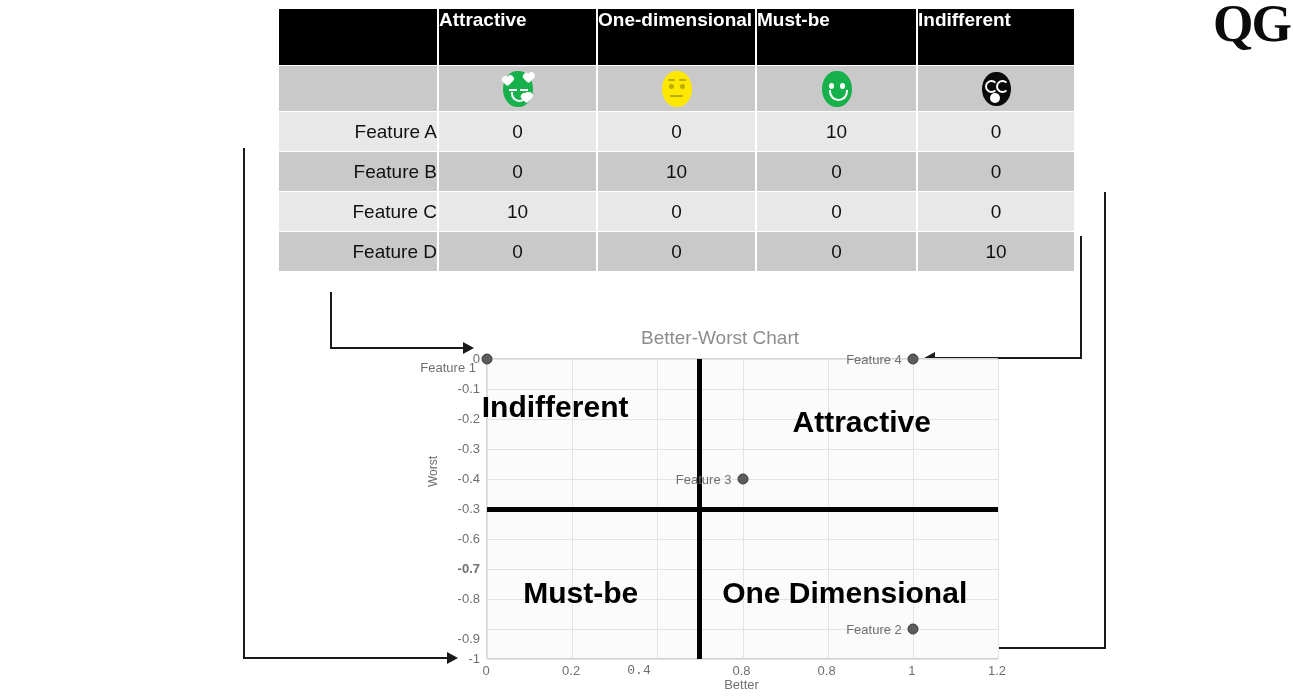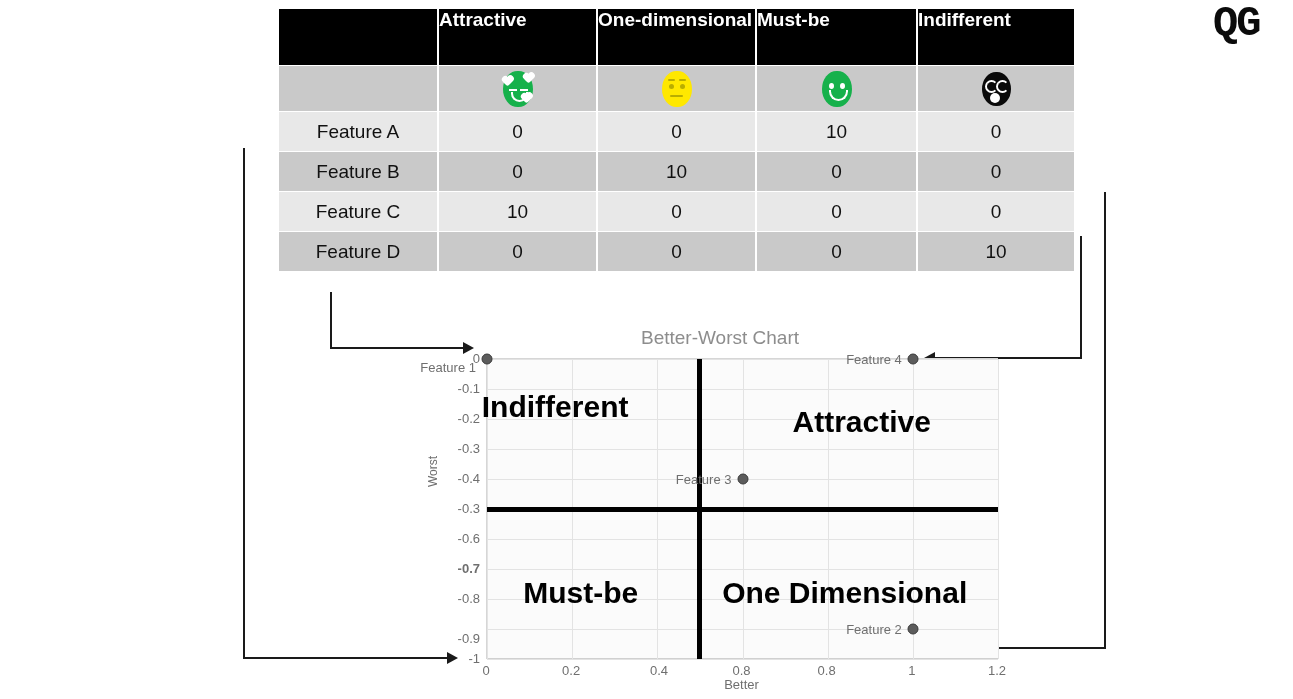--- a/index.html
+++ b/index.html
@@ -5,22 +5,22 @@
   html,body{margin:0;padding:0;}
   body{
     width:1293px;height:699px;position:relative;overflow:hidden;
     background:#ffffff;
     font-family:"Liberation Sans", sans-serif;
   }
 
   
   #logo{
     position:absolute; left:1213px; top:2px; width:76px; height:44px;
-    font-family:Liberation Mono, monospace;
-    font-weight:bold; font-size:42px; line-height:44px;
+    font-family:Liberation Serif, serif;
+    font-weight:bold; font-size:52px; line-height:44px;
     letter-spacing:-2px; color:#0b0b0b;
   }
 
   
   #kano-table{
     position:absolute; left:277px; top:8px; width:791px;
     border-collapse:separate; border-spacing:2px 1px;
     table-layout:fixed;
   }
   #kano-table td, #kano-table th{ padding:0; margin:0; }
@@ -37,21 +37,21 @@
   col.c3{ width:159px; }
   col.c4{ width:156px; }
 
   .emoji-row td{ background:#c9c9c9; height:45px; text-align:center; vertical-align:middle; }
   .emoji-row td.blank{ background:#c9c9c9; }
 
   .frow-light td{ background:#e8e8e8; }
   .frow-dark  td{ background:#c9c9c9; }
   .frow-light td, .frow-dark td{ height:39px; }
   .feat-name{
-    font-size:19px; color:#111; text-align:center; padding-left:10px;
+    font-size:19px; color:#111; text-align:right; padding-left:10px;
   }
   .feat-val{
     font-size:19px; color:#111; text-align:center;
   }
 
   
   .face{ position:relative; display:inline-block; width:34px; height:38px; vertical-align:middle; }
   .face .head{
     position:absolute; left:2px; top:1px; width:30px; height:36px;
     border-radius:50% / 52%;
@@ -304,21 +304,21 @@
       <div class="point" style="left: 255.5px; top: 120px;"></div>
       <div class="point-label" style="left: 244.5px; top: 120px;">Feature 3</div>
       <div class="point" style="left: 425.833px; top: 270px;"></div>
       <div class="point-label" style="left: 414.833px; top: 270px;">Feature 2</div>
     </div>
 
   <div id="ylabel">Worst</div>
   <div id="xlabel">Better</div>
 <div class="xtick" style="left: 56px; top: 348px;">0</div>
     <div class="xtick" style="left: 141.167px; top: 348px;">0.2</div>
-    <div class="xtick" style="left: 229px; top: 348px;">0.4</div>
+    <div class="xtick" style="left: 209px; top: 348px; font-family: Liberation Mono, monospace;">0.4</div>
     <div class="xtick" style="left: 311.5px; top: 348px;">0.8</div>
     <div class="xtick" style="left: 396.667px; top: 348px;">0.8</div>
     <div class="xtick" style="left: 481.833px; top: 348px;">1</div>
     <div class="xtick" style="left: 567px; top: 348px;">1.2</div>
     <div class="ytick" style="left: 6px; top: 43px;">0</div>
     <div class="ytick" style="left: 6px; top: 73px;">-0.1</div>
     <div class="ytick" style="left: 6px; top: 103px;">-0.2</div>
     <div class="ytick" style="left: 6px; top: 133px;">-0.3</div>
     <div class="ytick" style="left: 6px; top: 163px;">-0.4</div>
     <div class="ytick" style="left: 6px; top: 193px;">-0.3</div>

